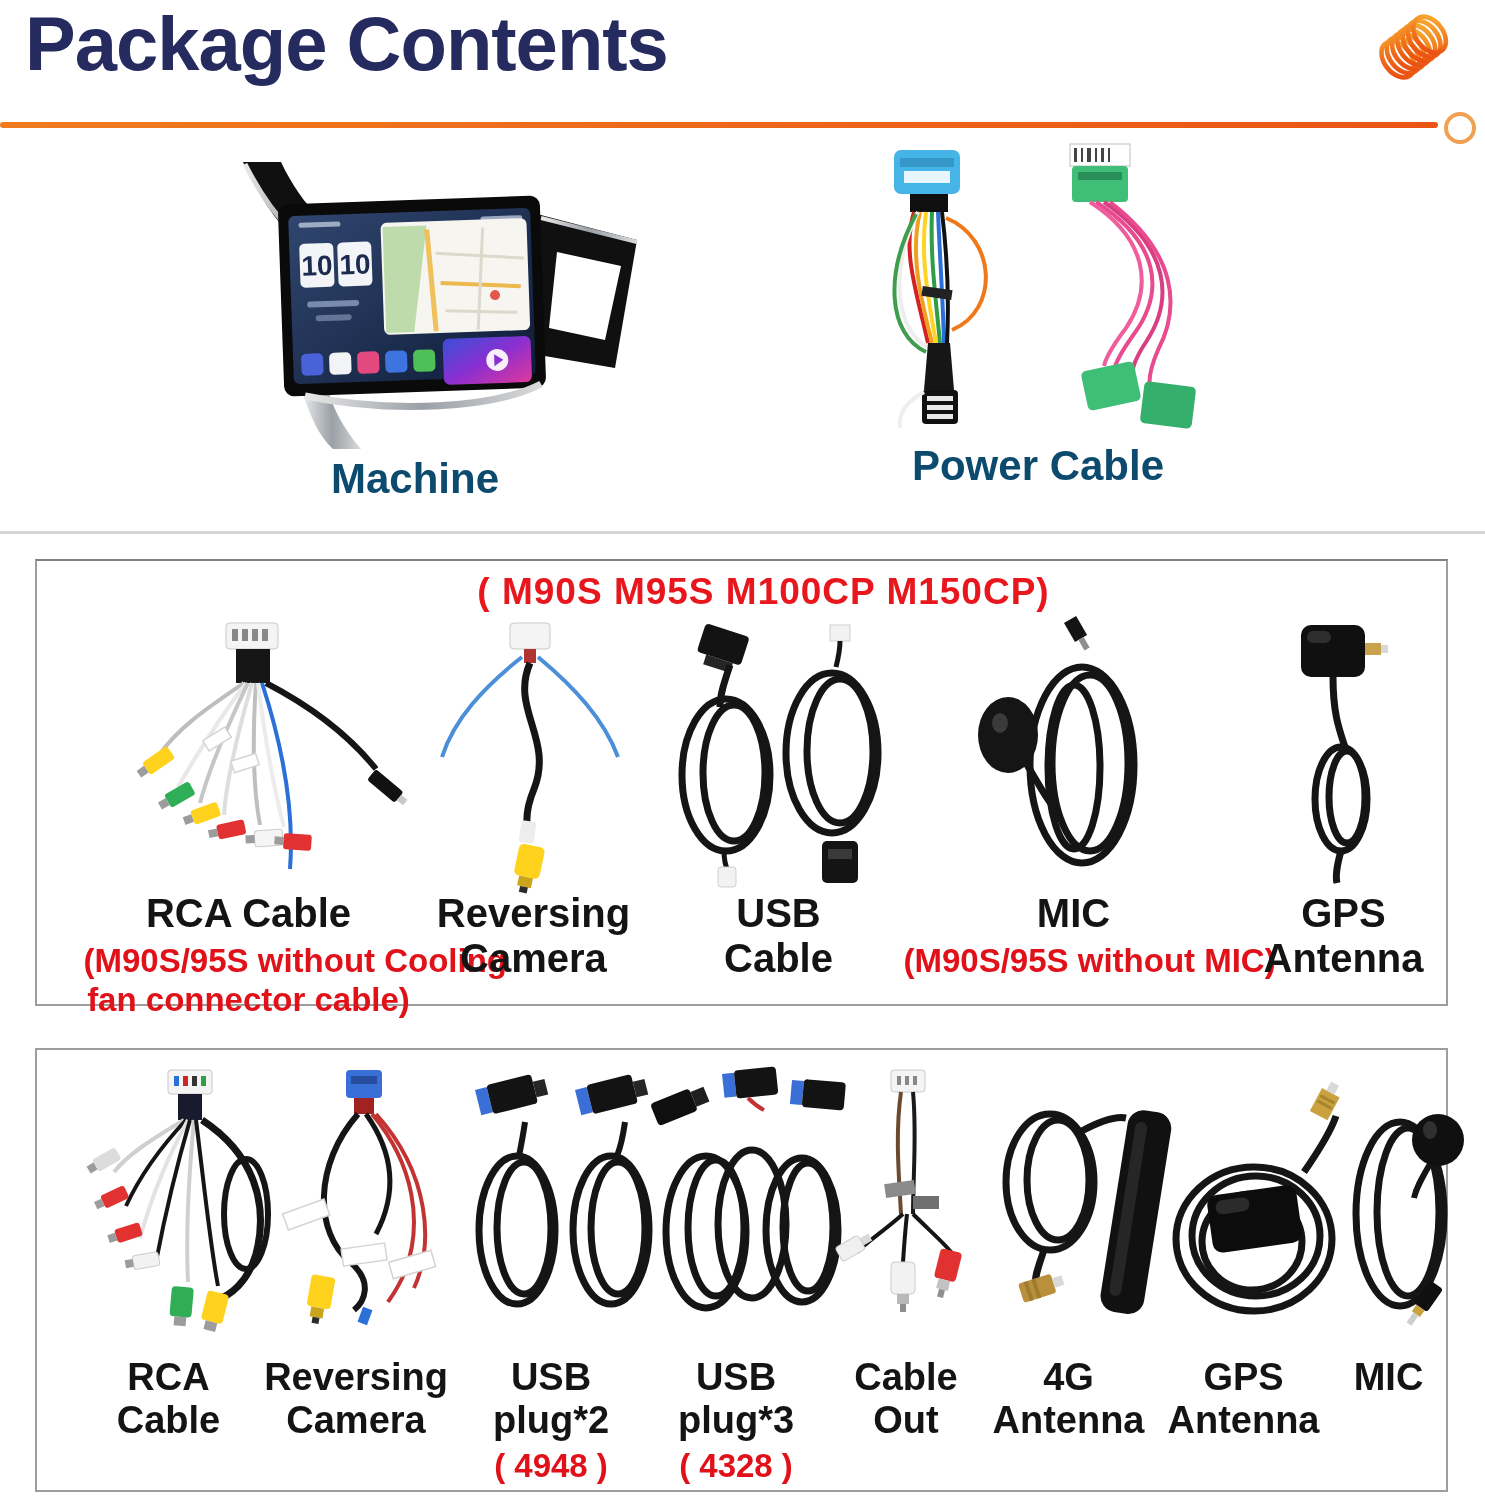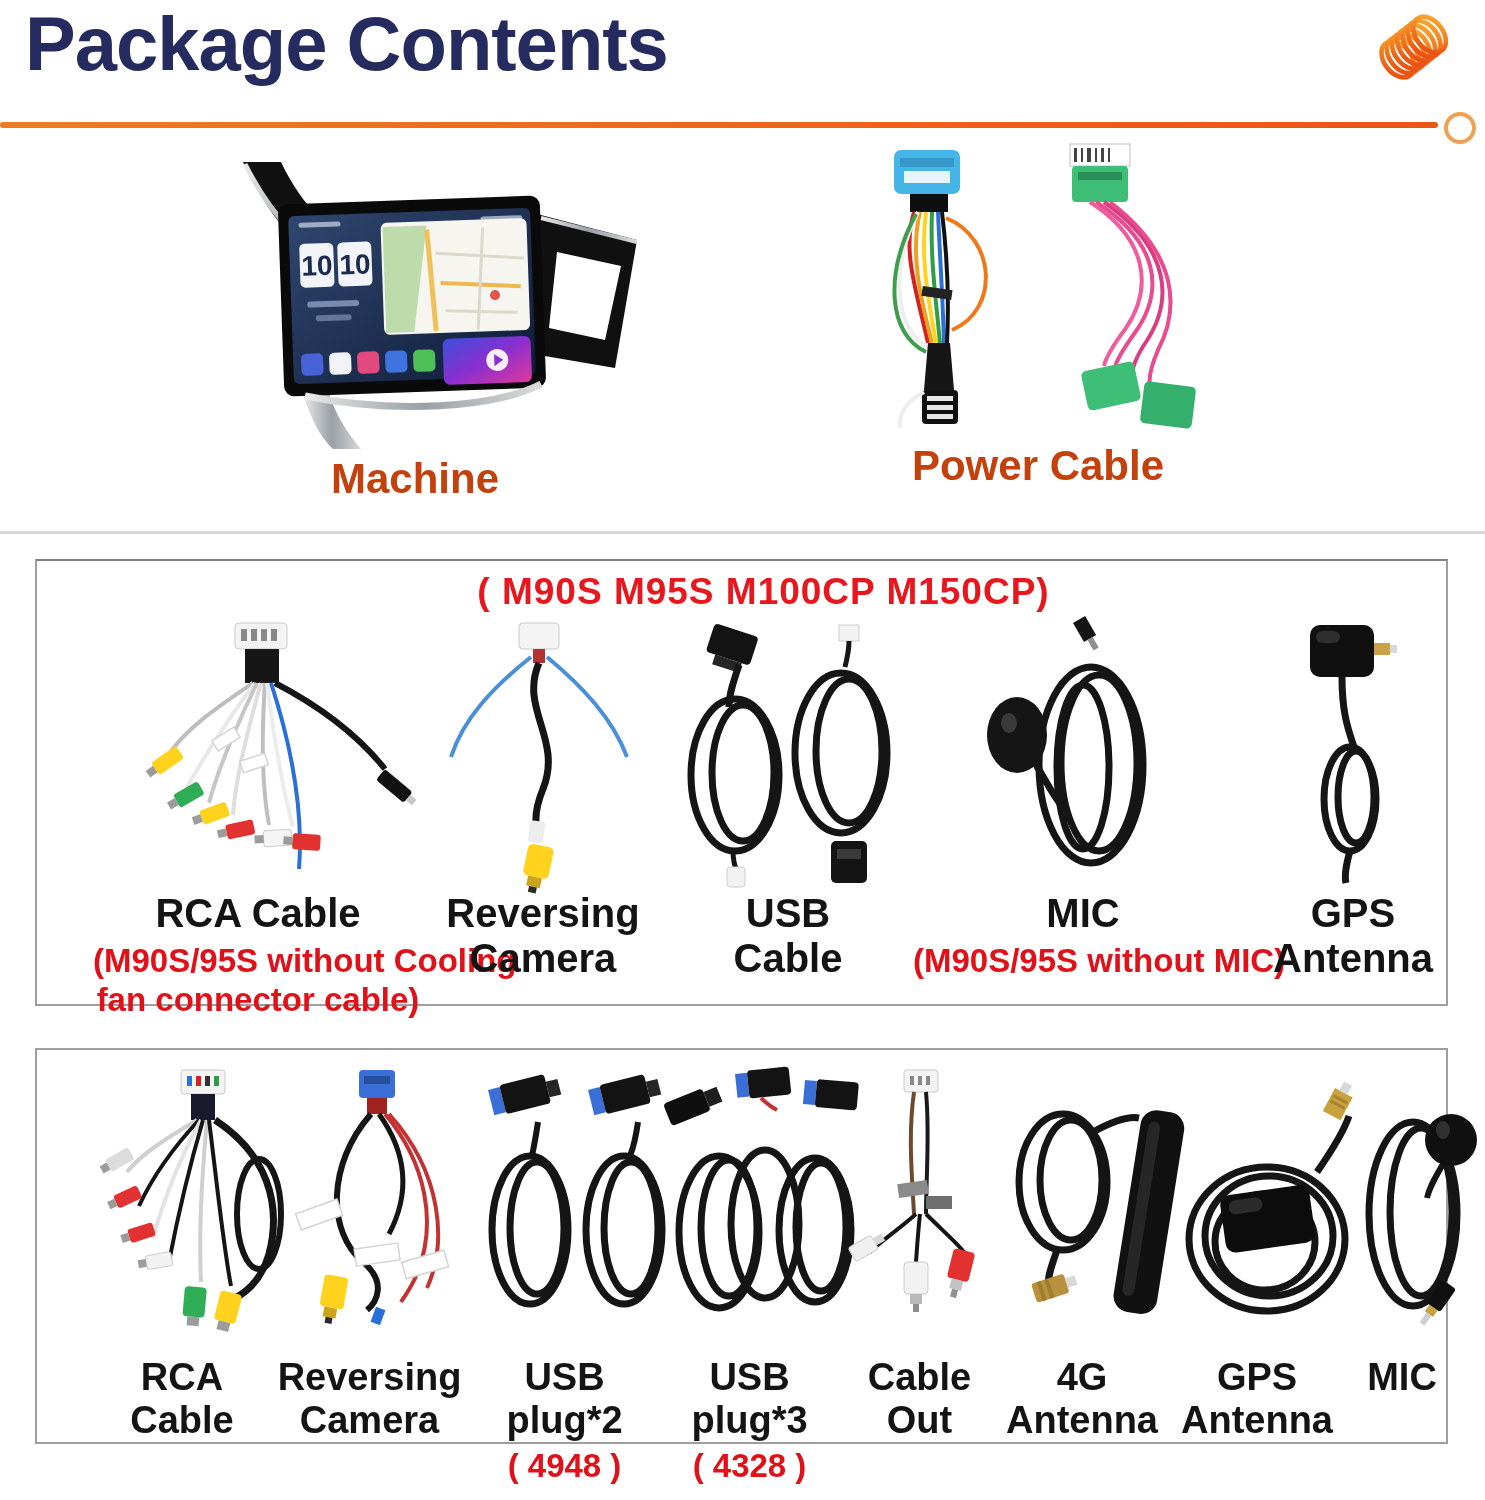--- a/index.html
+++ b/index.html
@@ -11,30 +11,30 @@
   .logo{position:absolute;right:28px;top:4px;width:84px;height:84px;}
   .rule{position:absolute;left:0;top:122px;width:1438px;height:6px;border-radius:3px;
         background:linear-gradient(90deg,#f07b1f,#ea5514);}
   .rule-dot{position:absolute;left:1444px;top:112px;width:24px;height:24px;border-radius:50%;
         border:4px solid #efa050;background:#fff;}
   
   .fig{position:absolute;text-align:center;}
   .fig-machine{left:185px;top:156px;width:460px;}
   .fig-power{left:828px;top:138px;width:420px;}
   .fig svg{display:block;margin:0 auto;}
-  .topcap{font-size:42px;font-weight:600;color:#c2410c;margin-top:4px;}
+  .topcap{font-size:42px;font-weight:600;color:#0c4a6e;margin-top:4px;}
   .divider{position:absolute;left:0;top:531px;width:1485px;height:3px;background:#d6d6d6;}
   
   .box{position:absolute;left:35px;width:1413px;border:2px solid #9e9e9e;box-sizing:border-box;
        background:transparent;padding-left:44px;}
   .box1{top:559px;height:447px;border-top-color:#818181;}
-  .box2{top:1048px;height:396px;}
+  .box2{top:1048px;height:444px;}
   .box1-title{text-align:center;color:#e8161d;font-size:37px;font-weight:600;margin-top:10px;
        letter-spacing:1px;}
-  .items{display:flex;justify-content:space-between;align-items:flex-start;}
+  .items{display:flex;justify-content:center;align-items:flex-start;}
   .box1 .items{padding:4px 12px 0;}
   .box2 .items{padding:14px 16px 0;}
   .item{text-align:center;flex-shrink:0;}
   .item svg{display:block;margin:0 auto;overflow:visible;}
   .cap{font-size:40px;font-weight:600;color:#141414;line-height:1.12;white-space:pre-line;margin-top:2px;}
   .box2 .cap{font-size:38px;}
   .note{font-size:33px;font-weight:600;color:#e01119;line-height:1.18;white-space:pre;margin-top:6px;}
   
   .b1-0{width:330px;} .b1-1{width:240px;} .b1-2{width:250px;} .b1-3{width:340px;} .b1-4{width:200px;}
   

